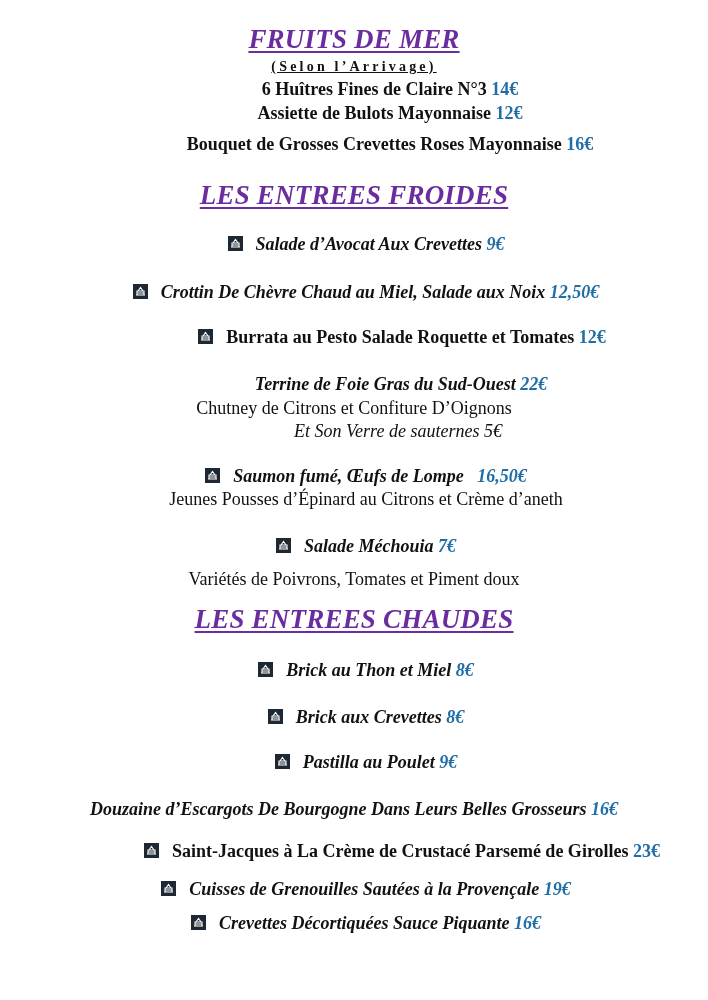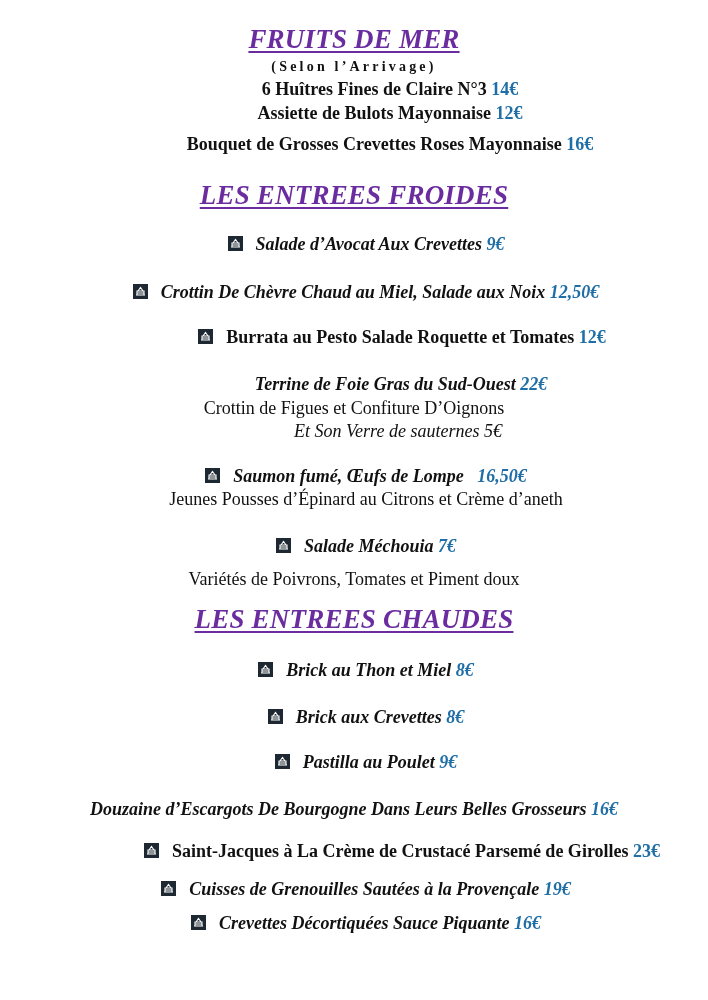--- a/index.html
+++ b/index.html
@@ -23,21 +23,21 @@
       display: inline-block; width: 15px; height: 15px; background: #1e2833;
       vertical-align: -1px; margin-right: 13px; position: relative;
     }
     .icon svg { position: absolute; left: 0; top: 0; }
     .footer { position: absolute; top: 1001px; font-size: 12px; }
   </style>
 </head>
 <body>
 
 <div class="abs heading" style="top:24px;">FRUITS DE MER</div>
-<div class="abs sub" style="top:59px;">(Selon l’Arrivage)</div>
+<div class="abs sub" style="top:59px;text-decoration:underline;">(Selon l’Arrivage)</div>
 <div class="abs bold" style="top:79px;">
   <span>6 Huîtres Fines de Claire N°3</span>
   <span class="price">14€</span>
 </div>
 <div class="abs bold" style="top:103px;">
   <span>Assiette de Bulots Mayonnaise</span>
   <span class="price">12€</span>
 </div>
 <div class="abs bold" style="top:134px;">
   <span>Bouquet de Grosses Crevettes Roses Mayonnaise</span>
@@ -64,21 +64,21 @@
   <span class="icon"><svg width="15" height="15" viewBox="0 0 15 15">
         <path d="M3 11 H12 M4 11 V7 H11 V11 M5 7 L7.5 3.5 L10 7 M4 9 H11" stroke="#ffffff" stroke-width="1.1" fill="none"></path>
       </svg></span><span>Burrata au Pesto Salade Roquette et Tomates</span>
   <span class="price">12€</span>
 </div>
 
 <div class="abs bi" style="top:374px;padding-left:47px;">
   <span>Terrine de Foie Gras du Sud-Ouest</span>
   <span class="price">22€</span>
 </div>
-<div class="abs reg" style="top:398px;">Crottin de Figues et Confiture D’Oignons</div>
+<div class="abs reg" style="top:398px;">Chutney de Citrons et Confiture D’Oignons</div>
 <div class="abs ital" style="top:421px;">Et Son Verre de sauternes 5€</div>
 
 <div class="abs bi" style="top:466px; padding-left:12px;">
   <span class="icon"><svg width="15" height="15" viewBox="0 0 15 15">
         <path d="M3 11 H12 M4 11 V7 H11 V11 M5 7 L7.5 3.5 L10 7 M4 9 H11" stroke="#ffffff" stroke-width="1.1" fill="none"></path>
       </svg></span><span>Saumon fumé, Œufs de Lompe</span>&nbsp;&nbsp;
   <span class="price">16,50€</span>
 </div>
 <div class="abs reg" style="top:489px;padding-left:12px;">Jeunes Pousses d’Épinard au Citrons et Crème d’aneth</div>
 

